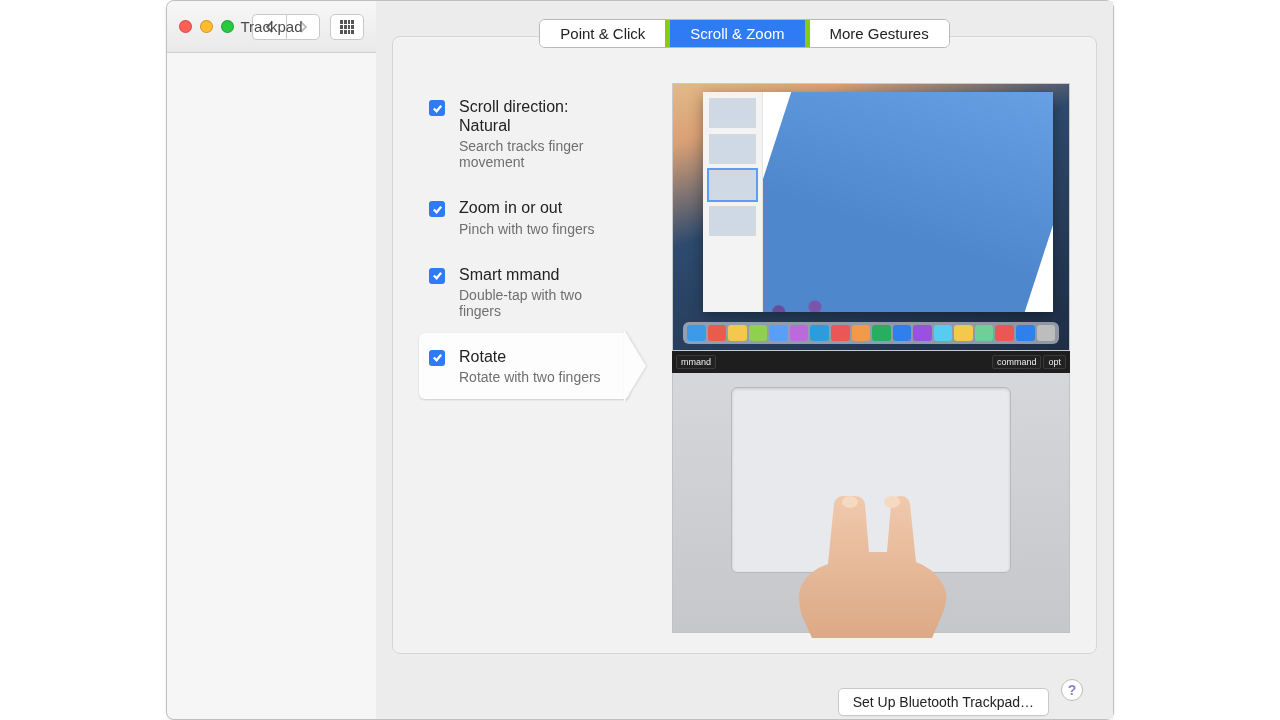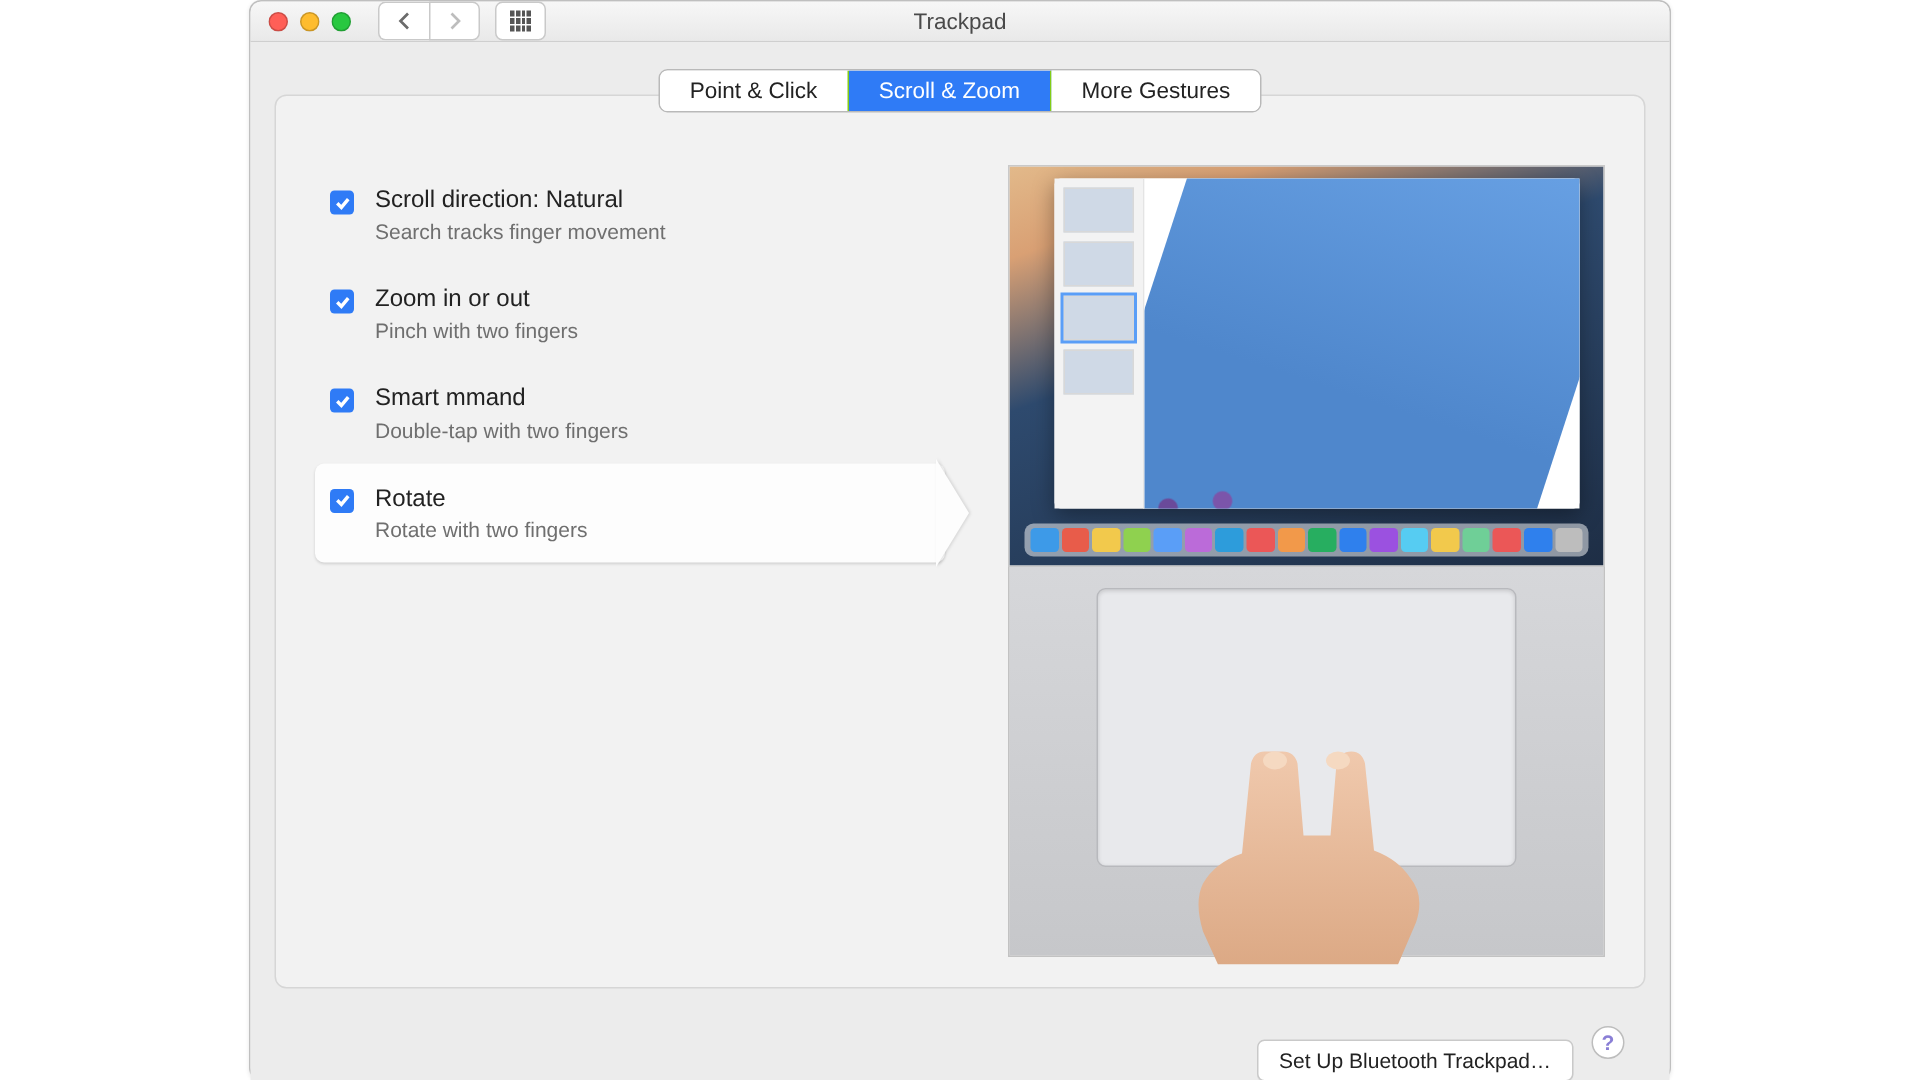--- a/index.html
+++ b/index.html
@@ -13,21 +13,20 @@
       align-items: center;
       justify-content: center;
     }
     .window {
       width: 948px;
       height: 720px;
       border: 1px solid #bfbfbf;
       border-radius: 8px;
       background: #f6f6f6;
       display: flex;
-      flex-direction: column;
       box-shadow: 0 1px 3px rgba(0,0,0,.1);
     }
     
     .titlebar {
       height: 52px;
       background: linear-gradient(#f7f7f7, #e9e9e9);
       border-bottom: 1px solid #cfcfcf;
       display: flex;
       align-items: center;
       padding: 0 12px;
@@ -94,21 +93,21 @@
       background:#fff;
       box-shadow: 0 1px 0 rgba(255,255,255,.6) inset;
       position:relative;
       z-index:2;
     }
     .tab {
       padding: 5px 20px;
       font-size:15px;
       color:#222;
       background:#fff;
-      border-right:1px solid #84cc16;
+      border-right:5px solid #84cc16;
     }
     .tab:last-child{border-right:none;}
     .tab.active{
       background:#2f7bf6;
       color:#fff;
     }
     
     .well {
       margin-top:-12px;
       flex:1;
@@ -378,20 +377,26 @@
             <span style="background:#27ae60"></span>
               <span style="background:#2f80ed"></span>
               <span style="background:#9b51e0"></span>
             <span style="background:#56ccf2"></span>
               <span style="background:#f2c94c"></span>
               <span style="background:#6fcf97"></span>
             <span style="background:#eb5757"></span>
               <span style="background:#2f80ed"></span>
               <span style="background:#bdbdbd"></span>
           </div>
+        </div>
+        <div class="keyrow">
+          <span class="key">mmand</span>
+          <span class="sp"></span>
+          <span class="key">command</span>
+          <span class="key">opt</span>
         </div>
         <div class="tp-body">
           <div class="trackpad"></div>
           <svg class="hand" viewBox="0 0 220 150">
             <defs>
               <linearGradient id="skin" x1="0" y1="0" x2="0" y2="1">
                 <stop offset="0" stop-color="#f0c9ad"></stop>
                   <stop offset="1" stop-color="#dca985"></stop>
               </linearGradient>
             </defs>

